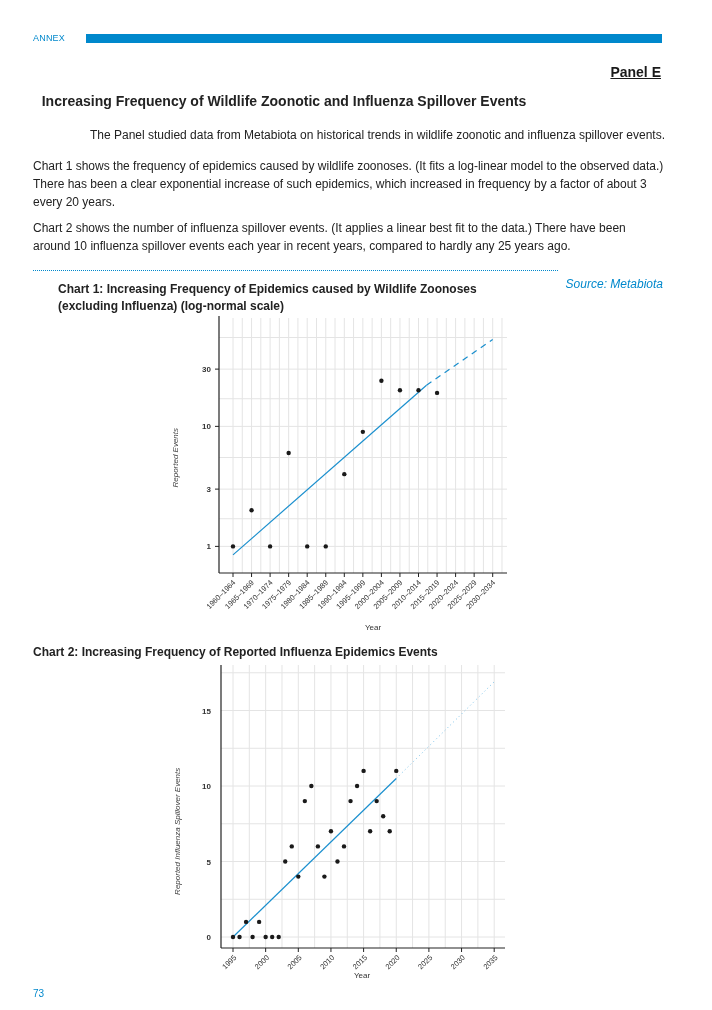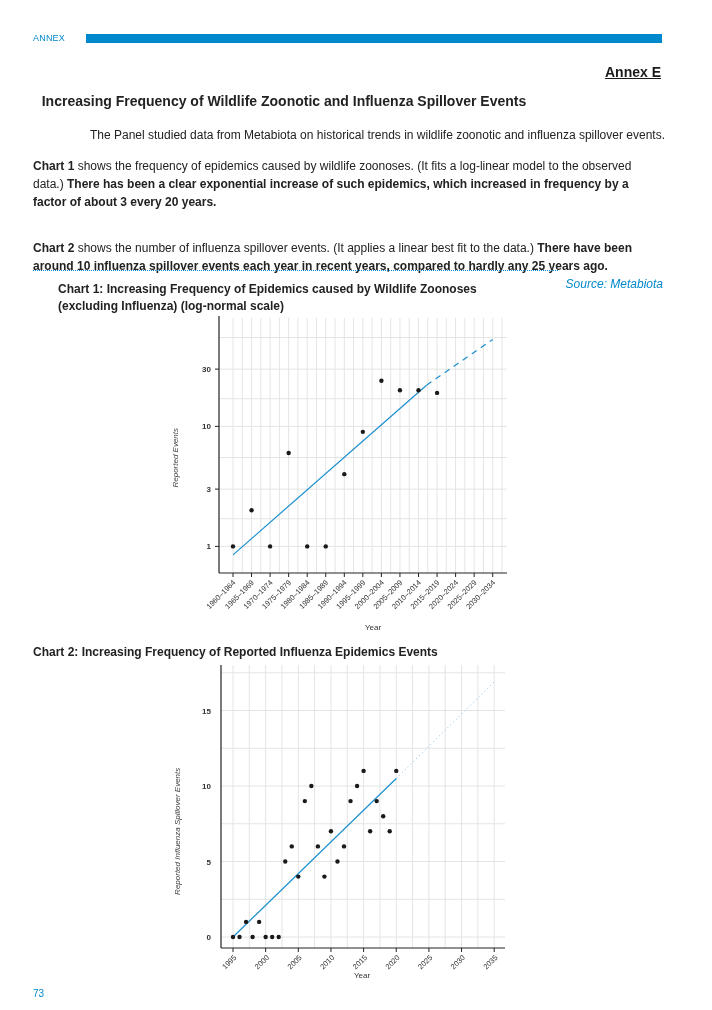--- a/index.html
+++ b/index.html
@@ -3,39 +3,39 @@
 <meta charset="utf-8">
 <style>
   html, body { margin: 0; padding: 0; background: #ffffff; }
   body { width: 712px; height: 1010px; position: relative; overflow: hidden;
          font-family: "Liberation Sans", sans-serif; color: #1a1a1a; }
   .annex-tag { position: absolute; left: 33px; top: 33px; font-size: 9px; color: #0088cc; letter-spacing: 0.2px; }
   .annex-bar { position: absolute; left: 86px; top: 34px; width: 576px; height: 9px; background: #0088cc; }
   .annex-e { position: absolute; right: 51px; top: 64px; font-size: 14px; font-weight: bold; text-decoration: underline; }
   .title { position: absolute; left: 0; width: 568px; top: 93px; text-align: center; font-size: 14px; font-weight: bold; color: #222; }
   .para { position: absolute; left: 33px; width: 632px; font-size: 12px; line-height: 18px; color: #222; }
-  .para b { font-weight: bold; }
+  .para b { font-weight: normal; }
   .p1 { top: 126px; text-align: right; }
   .p2 { top: 157px; }
-  .p3 { top: 219px; margin-top: 20px; }
+  .p3 { top: 219px; }
   .source-row { position: absolute; left: 33px; top: 262px; width: 630px; height: 14px; }
   .dots { position: absolute; left: 0; top: 8px; width: 525px; border-top: 1px dotted #0088cc; }
   .source { position: absolute; right: 0; top: 15px; font-size: 12px; font-style: italic; color: #0088cc; }
   .chart-title { position: absolute; left: 33px; font-size: 12px; font-weight: bold; line-height: 17px; color: #222; }
   .ct1 { top: 281px; margin-left: 25px; }
   .ct2 { top: 644px; }
   svg text { font-family: "Liberation Sans", sans-serif; }
   .page-num { position: absolute; left: 33px; top: 988px; font-size: 10px; color: #0088cc; }
 </style>
 </head>
 <body>
 
 <div class="annex-tag">ANNEX</div>
 <div class="annex-bar"></div>
-<div class="annex-e">Annex E</div>
+<div class="annex-e">Panel E</div>
 <div class="title">Increasing Frequency of Wildlife Zoonotic and Influenza Spillover Events</div>
 
 <div class="para p1">The Panel studied data from Metabiota on historical trends in wildlife zoonotic and influenza spillover events.</div>
 <div class="para p2"><b>Chart 1</b><span> shows the frequency of epidemics caused by wildlife zoonoses. (It fits a log-linear model to the observed data.) </span><b>There has been a clear exponential increase of such epidemics, which increased in frequency by a factor of about 3 every 20 years.</b></div>
 <div class="para p3"><b>Chart 2</b><span> shows the number of influenza spillover events. (It applies a linear best fit to the data.) </span><b>There have been around 10 influenza spillover events each year in recent years, compared to hardly any 25 years ago.</b></div>
 
 <div class="source-row">
   <div class="dots"></div>
   <div class="source">Source: Metabiota</div>
 </div>

